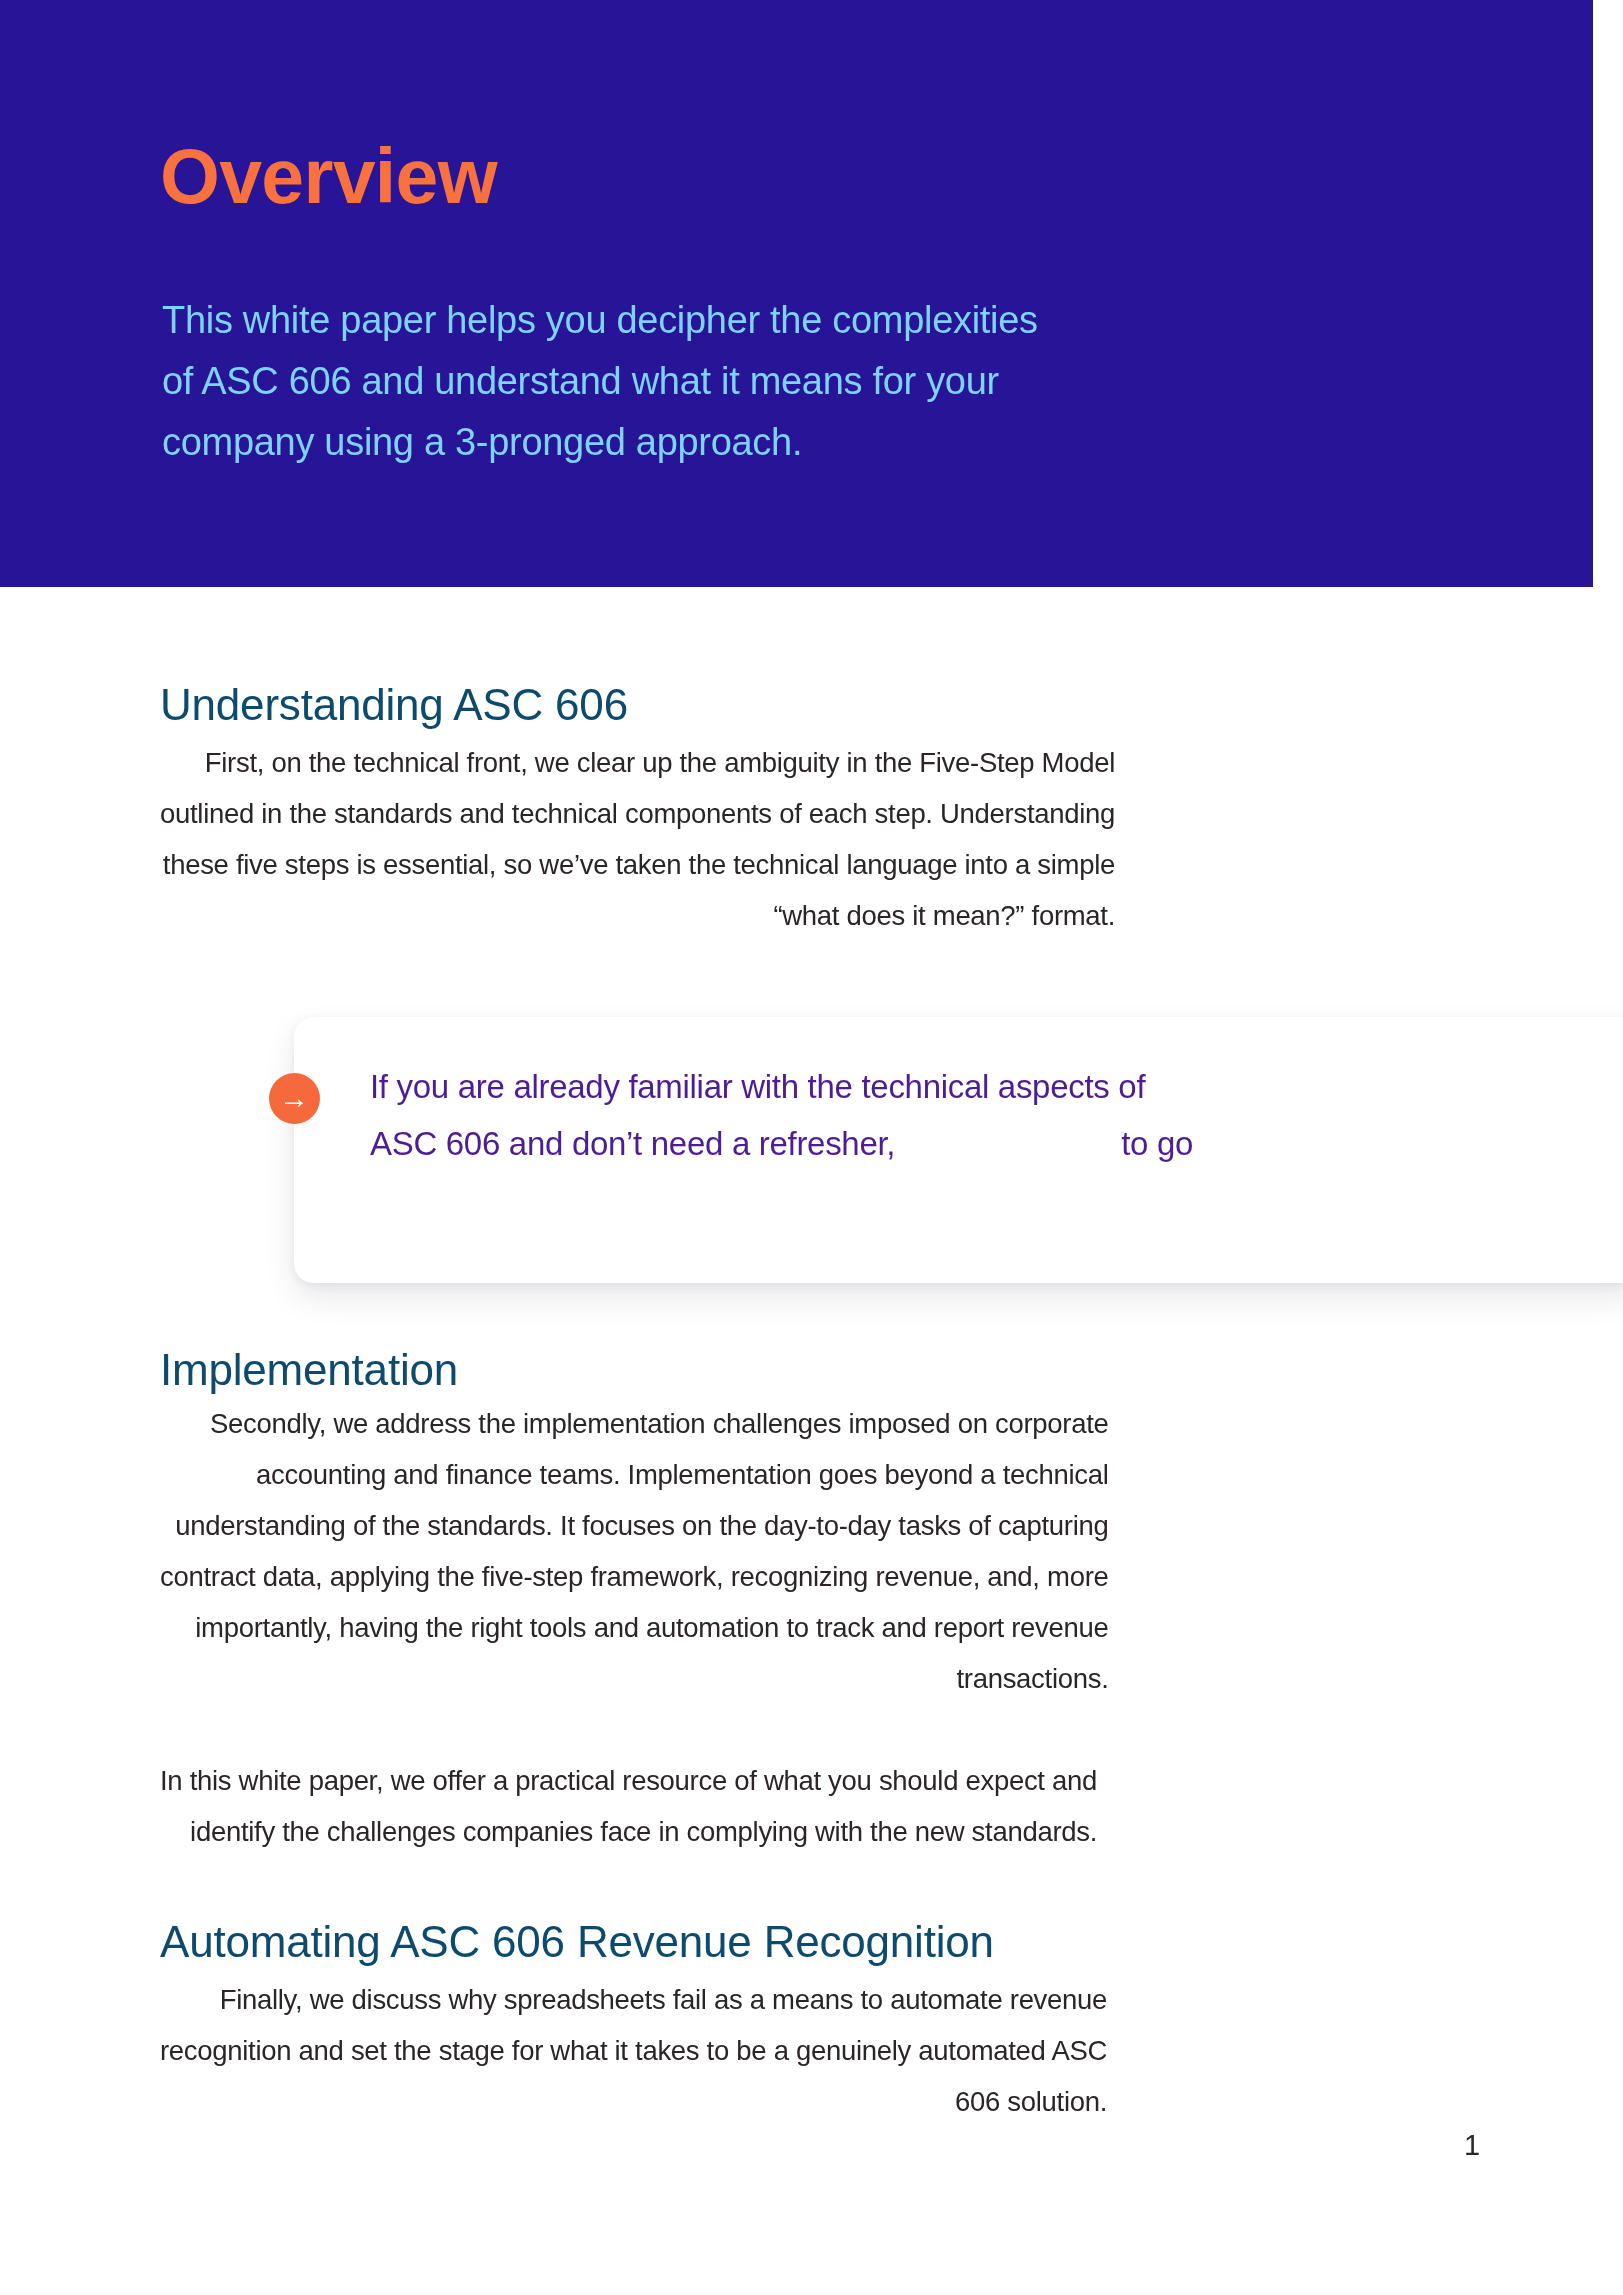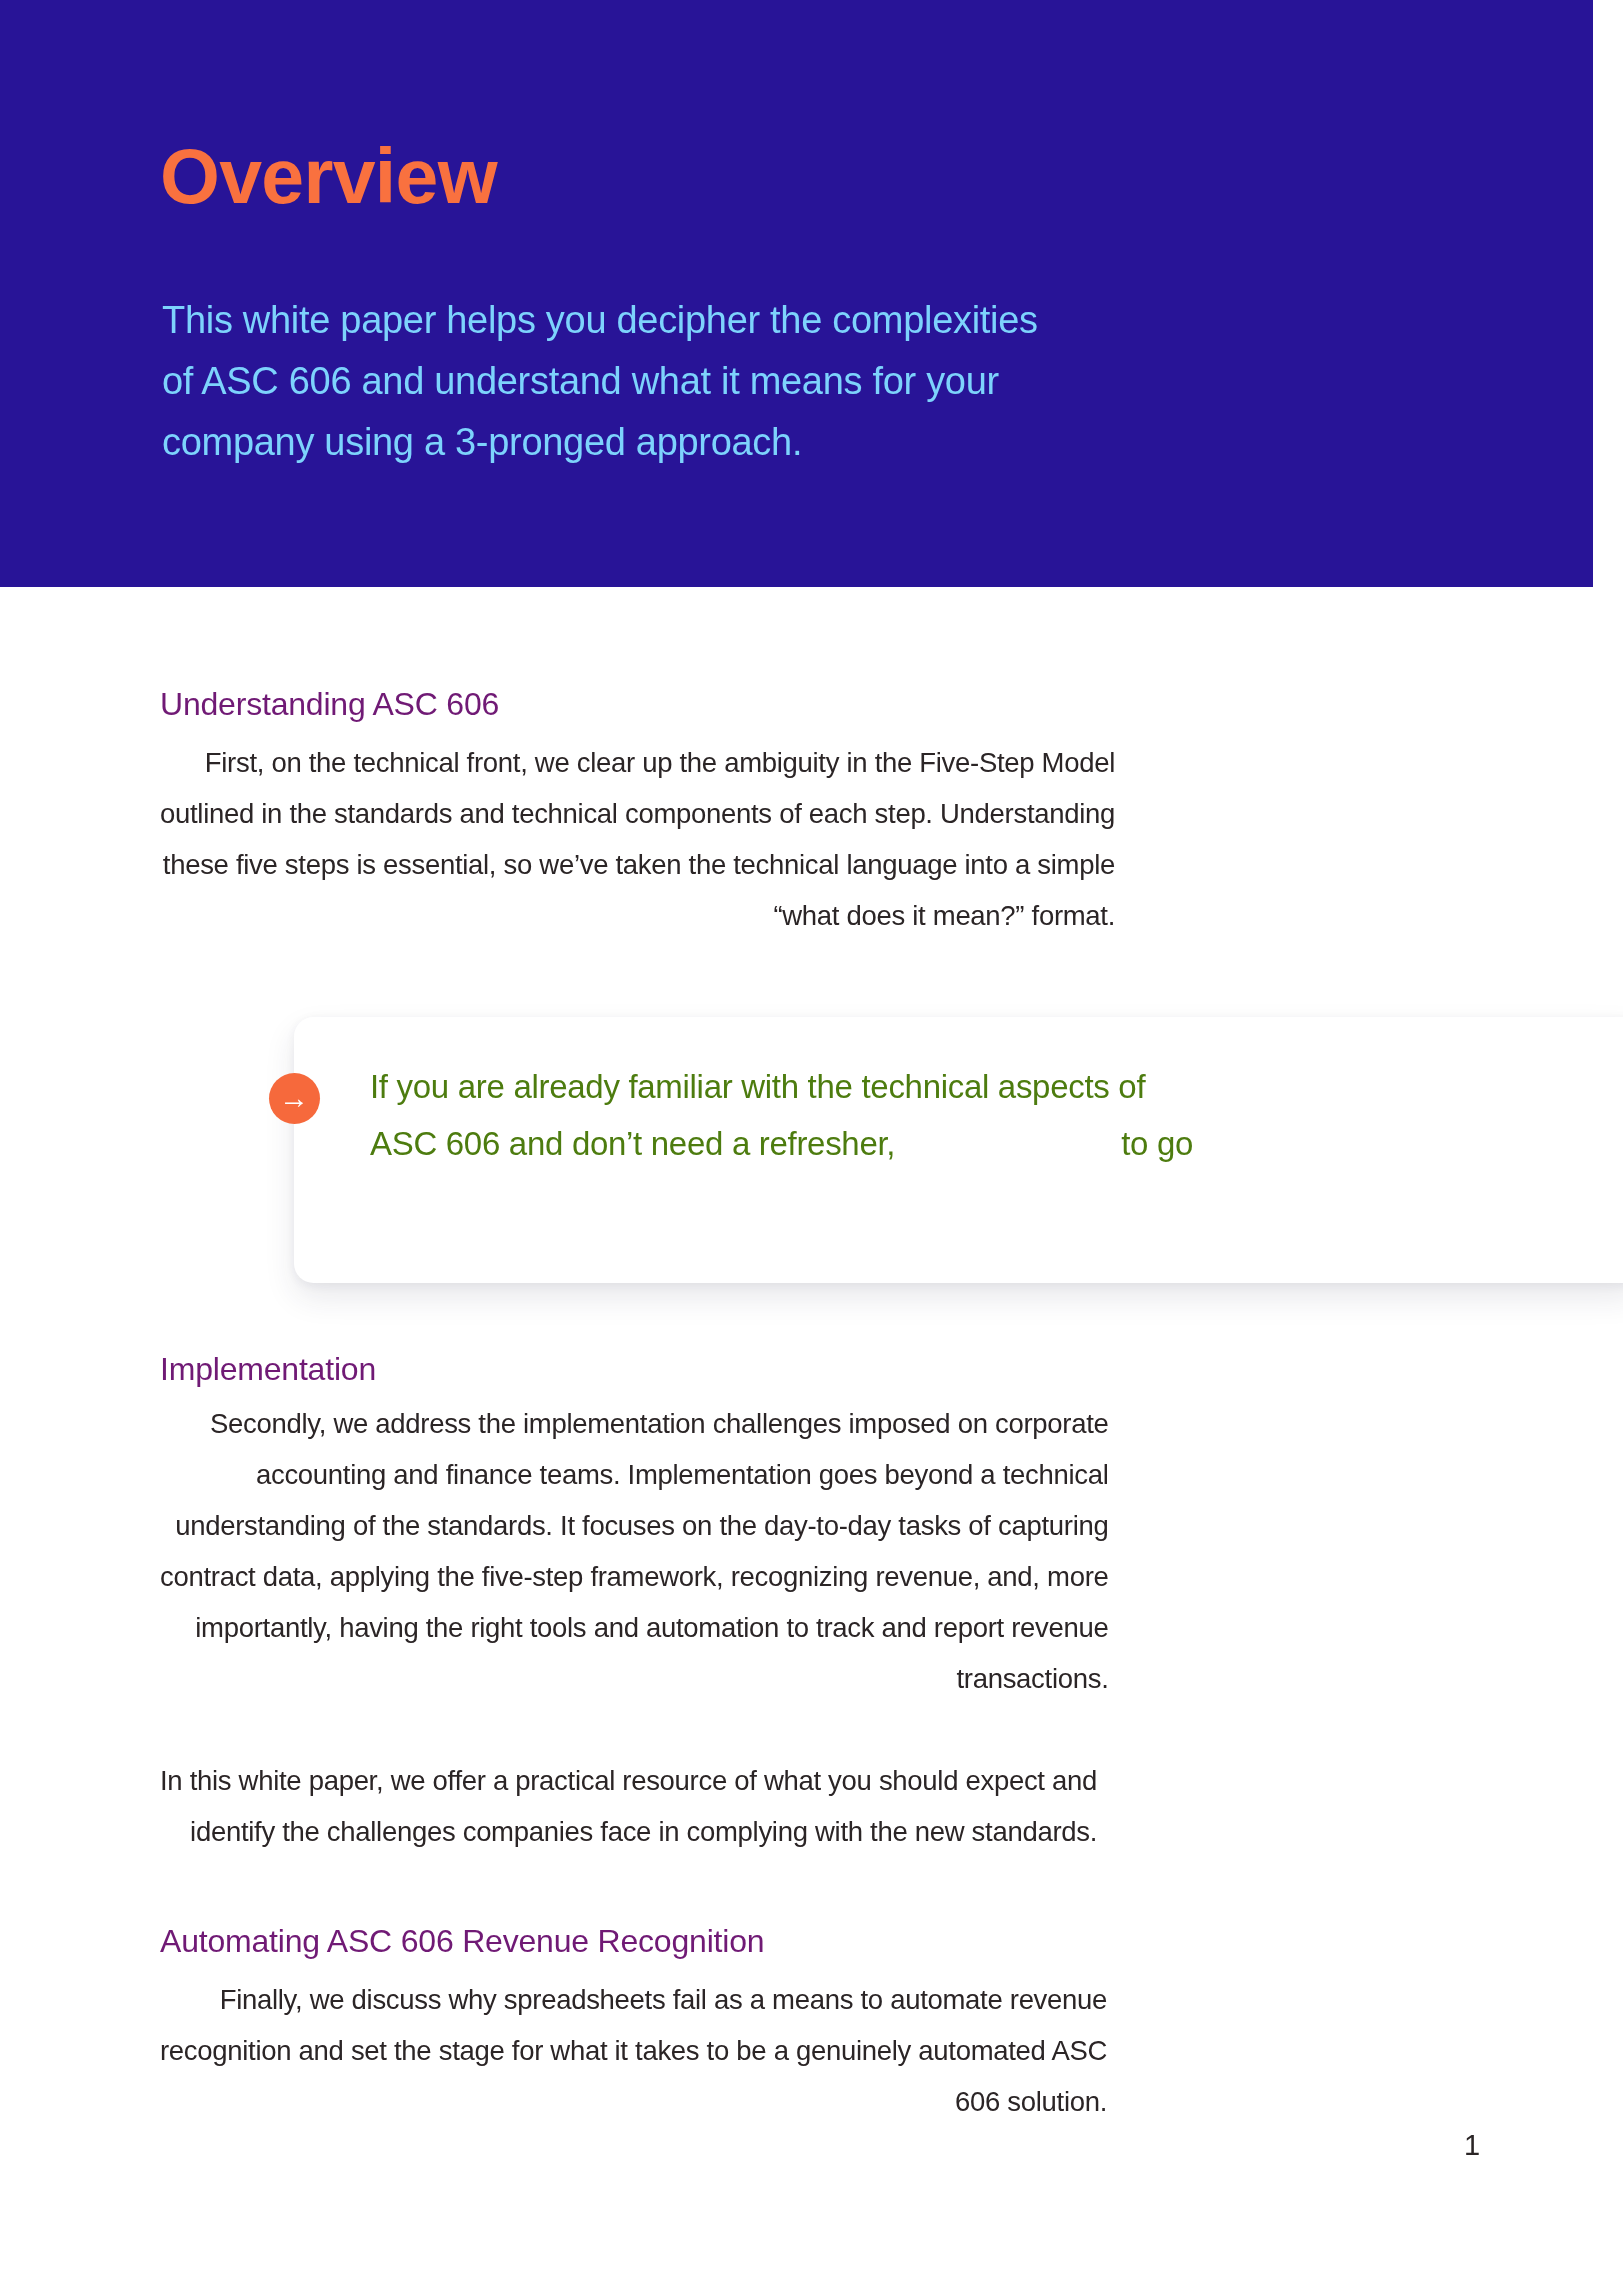--- a/index.html
+++ b/index.html
@@ -32,23 +32,23 @@
     position: absolute; left: 162px; top: 290px;
     font-size: 38px; line-height: 61px;
     font-weight: 400; letter-spacing: -0.3px;
     color: #7dd3fc;
   }
   .s-ln { white-space: nowrap; }
   
   .sec-heading {
     position: absolute; left: 160px;
     margin: 0;
-    font-size: 32px; line-height: 39px;
+    font-size: 44px; line-height: 39px;
     font-weight: 400; letter-spacing: -0.2px;
-    color: #701a75;
+    color: #0c4a6e;
   }
   .h-understanding { top: 685px; }
   .h-implementation { top: 1350px; }
   .h-automating     { top: 1922px; }
   
   .para {
     position: absolute; left: 160px;
     font-size: 27.5px; line-height: 51px;
     letter-spacing: -0.3px;
     color: #2b2526;
@@ -64,21 +64,21 @@
     left: 294px; top: 1017px;
     width: 1348px; height: 266px;
     background: #ffffff;
     border-radius: 19.6px;
     box-shadow: 0 14.4px 31px rgba(40, 40, 70, 0.10), 0 2.6px 9.2px rgba(40, 40, 70, 0.06);
   }
   .callout-text {
     position: absolute; left: 76px; top: 41px;
     font-size: 33px; line-height: 57px;
     letter-spacing: -0.3px;
-    color: #4d7c0f;
+    color: #4c1d95;
   }
   .c-ln { white-space: nowrap; }
   .link-gap {
     display: inline-block;
     width: 226px; height: 0.7px;
     vertical-align: baseline;
   }
   .icon-circle {
     position: absolute; left: -25.5px; top: 56px;
     width: 51px; height: 51px;

